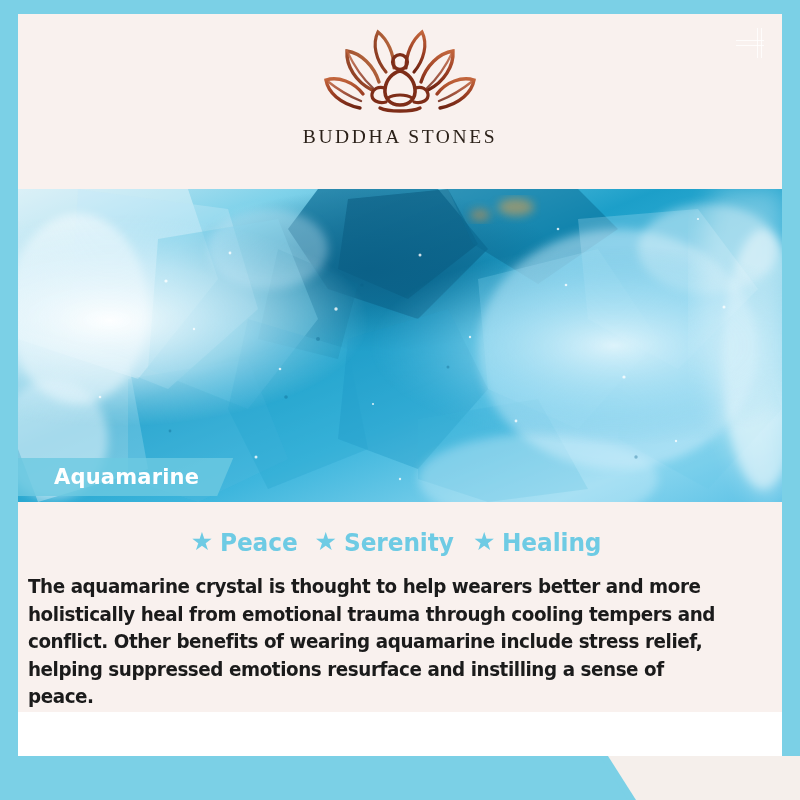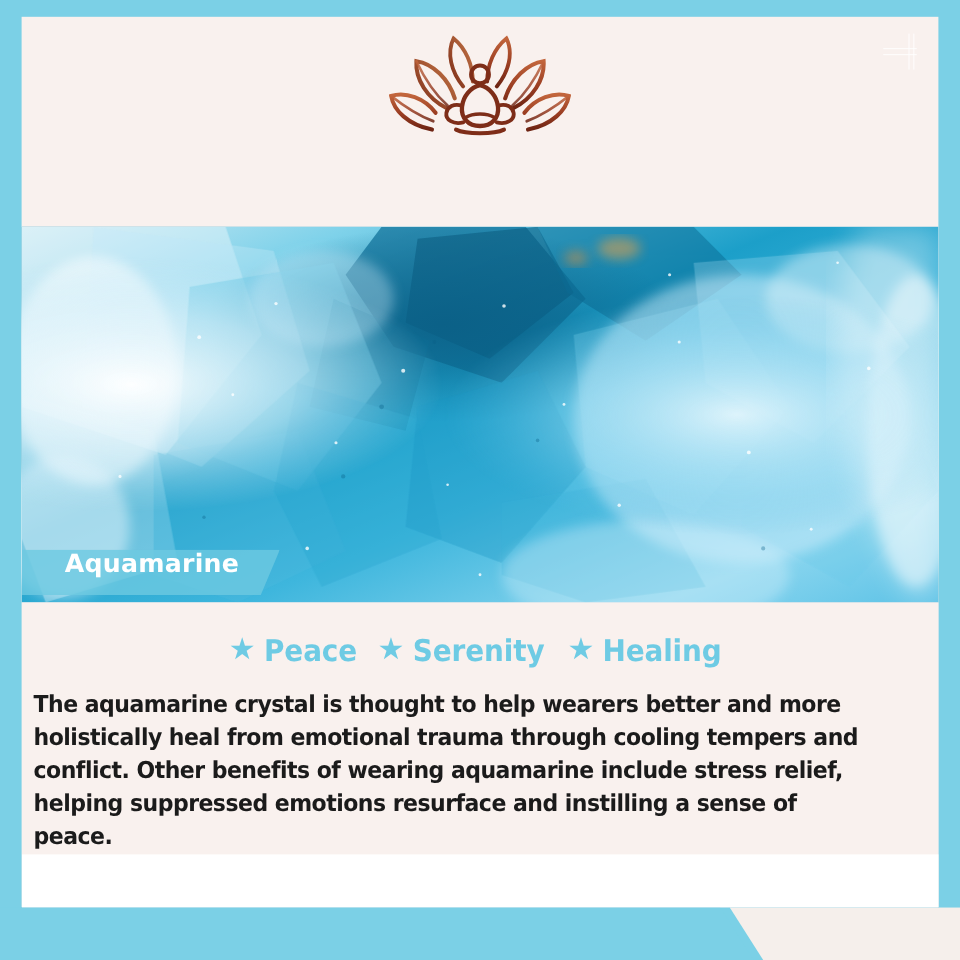--- a/index.html
+++ b/index.html
@@ -109,20 +109,21 @@
   .photo svg { display:block; width:100%; height:100%; }
 
   
   .stone-chip {
     position: absolute;
     left: 0;
     bottom: 6px;
     height: 38px;
     padding: 0 34px 0 36px;
     display: flex;
+    align-items: center;
     background: rgba(109, 201, 225, 0.80);
     clip-path: polygon(0 0, 100% 0, calc(100% - 16px) 100%, 0 100%);
     z-index: 4;
   }
   .stone-chip-label {
     font-family: "DejaVu Sans", "Liberation Sans", sans-serif;
     font-weight: 700;
     font-size: 21px;
     color: #ffffff;
     letter-spacing: .2px;
@@ -258,20 +259,21 @@
           <g fill="none" stroke="#7e2d18" stroke-linecap="round">
             <circle cx="84" cy="36" r="7.4" stroke-width="3.4"></circle>
             <path d="M84 45 C76 47 70 54 69 63 C68 72 74 79 84 79 C94 79 100 72 99 63 C98 54 92 47 84 45Z" stroke-width="3.6"></path>
             <path d="M69 62 C62 60 57 63 56 68 C55 74 62 78 70 76" stroke-width="3.2"></path>
             <path d="M99 62 C106 60 111 63 112 68 C113 74 106 78 98 76" stroke-width="3.2"></path>
             <path d="M72 72 C78 68 90 68 96 72" stroke-width="3"></path>
             <path d="M64 82 C72 86 96 86 104 82" stroke-width="3.4"></path>
           </g>
         </svg>
       </span>
+      <div class="logo-word">BUDDHA STONES</div>
     </div>
 
 
     <div class="photo">
       <svg viewBox="0 0 764 313" preserveAspectRatio="none" xmlns="http://www.w3.org/2000/svg" aria-hidden="true">
         <defs>
           <linearGradient id="bgBase" x1="0" y1="0" x2="1" y2="1">
             <stop offset="0%" stop-color="#cfeaf3"></stop>
             <stop offset="18%" stop-color="#7fd2ea"></stop>
             <stop offset="42%" stop-color="#1c9fc9"></stop>

